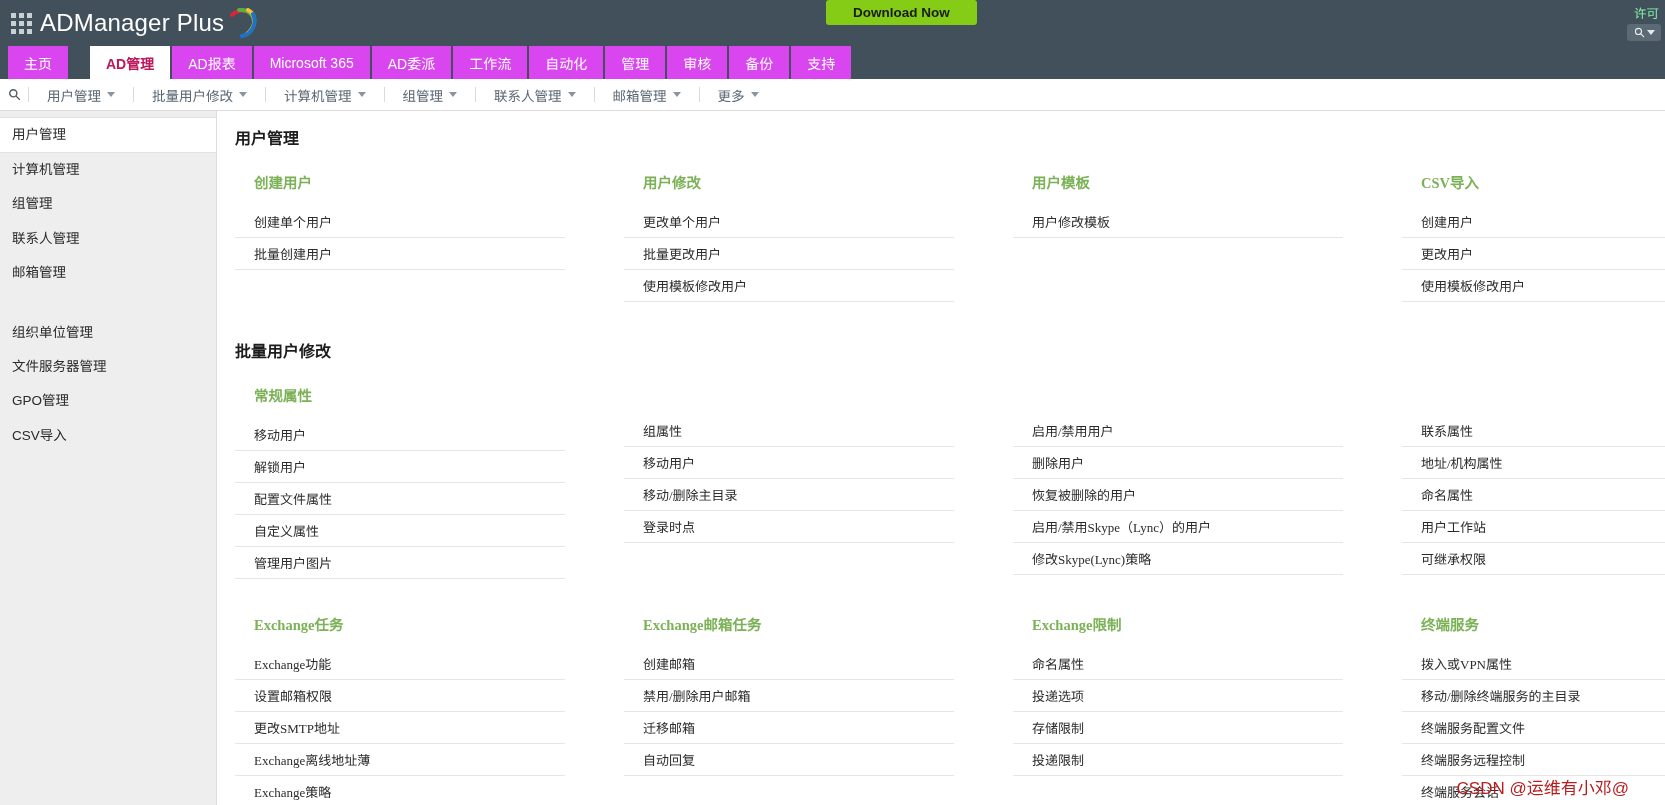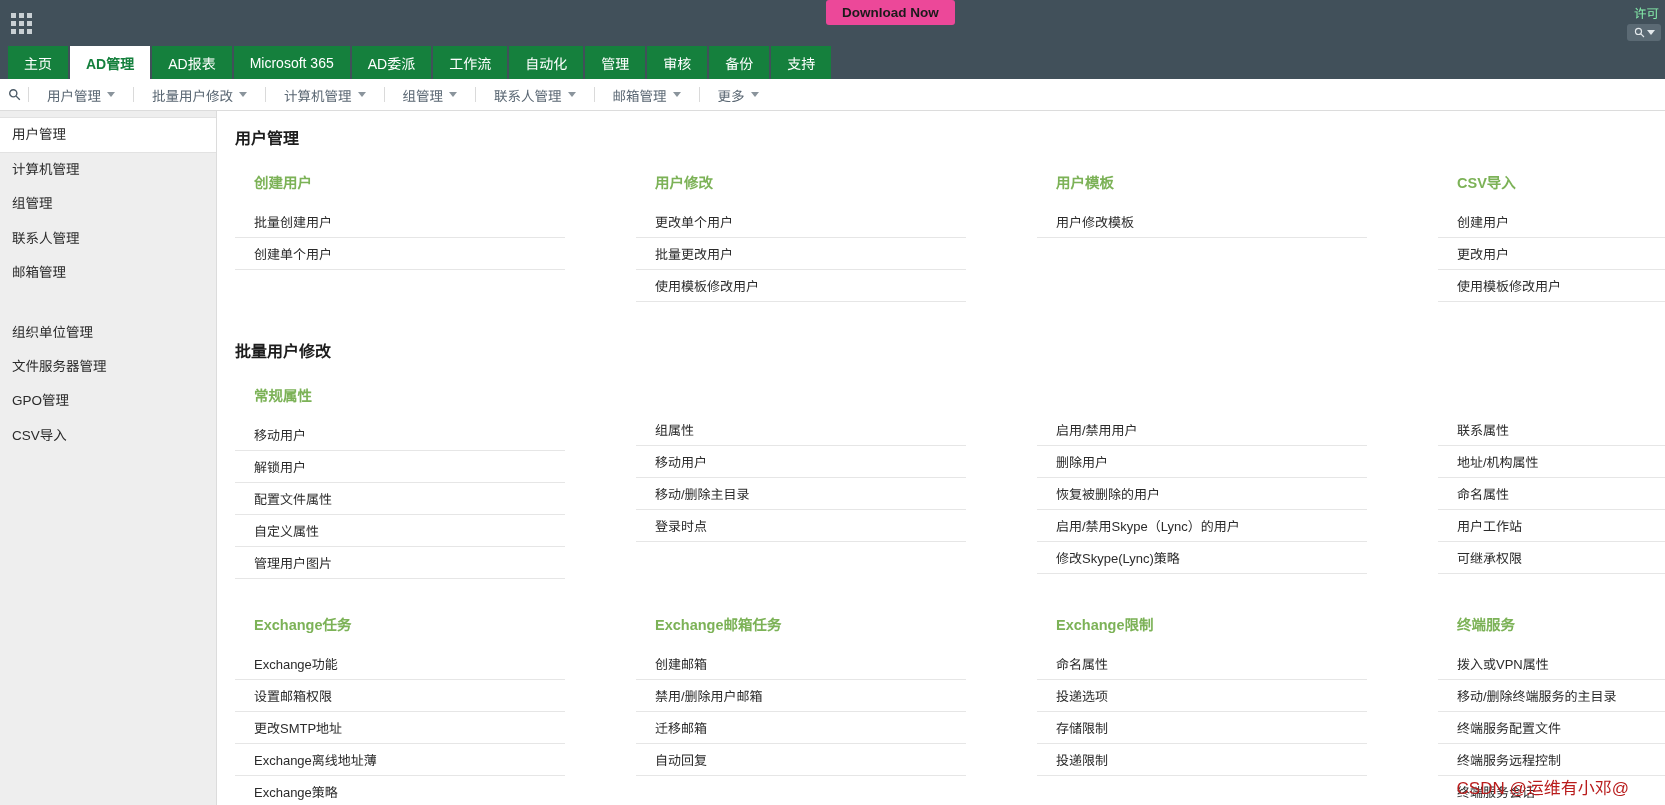--- a/index.html
+++ b/index.html
@@ -38,27 +38,27 @@
     display: flex;
     align-items: center;
     gap: 5px;
     white-space: nowrap;
   }
   .brand-logo { width: 28px; height: 30px; display:block; }
 
   .dl-btn {
     position: absolute;
     left: 826px; top: 0px;
-    background: #ec4899;
+    background: #84cc16;
     color: #1b1b1b;
     font-size: 13.5px;
     font-weight: bold;
     border: none;
     border-radius: 3px;
-    padding: 5px 16px;
+    padding: 5px 27px;
     cursor: pointer;
     font-family: "Liberation Sans", sans-serif;
   }
   .license {
     position: absolute;
     right: 6px; top: 3px;
     color: #86efac;
     font-size: 12.5px;
   }
   .search-pill {
@@ -77,31 +77,32 @@
   .tabs {
     height: 33px;
     background: #41505a;
     display: flex;
     align-items: stretch;
     padding-left: 8px;
   }
   .tab {
     color: #ffffff;
     font-size: 14px;
-    background: #15803d;
+    background: #d946ef;
     display: flex; align-items: center; justify-content: center;
     padding: 0 16px;
     margin-right: 2px;
     cursor: pointer;
     white-space: nowrap;
   }
   .tab.active {
     background: #ffffff;
-    color: #15803d;
+    color: #be185d;
     font-weight: bold;
+    margin-left: 20px;
   }
 
   
   .subnav {
     height: 32px;
     background: #ffffff;
     border-bottom: 1px solid #dcdcdc;
     display: flex;
     align-items: center;
     padding-left: 2px;
@@ -161,21 +162,22 @@
     font-size: 16px;
     font-weight: bold;
     color: #1d1d1d;
     margin-bottom: 22px;
   }
   .section-title.second { margin-top: 36px; }
 
   .grid {
     display: grid;
     grid-template-columns: repeat(4, 385px);
-    column-gap: 16px;
+    column-gap: 4px;
+    font-family: Liberation Serif, serif;
   }
   .col { padding-right: 55px; }
   .col-head {
     color: #7cb257;
     font-size: 14.5px;
     font-weight: bold;
     margin-bottom: 14px;
     padding-left: 19px;
     white-space: nowrap;
   }
@@ -206,20 +208,29 @@
   <div class="waffle">
     <i></i>
       <i></i>
       <i></i>
       <i></i>
       <i></i>
       <i></i>
       <i></i>
       <i></i>
       <i></i>
+  </div>
+  <div class="brand">
+    <span>ADManager Plus</span>
+    <svg class="brand-logo" viewBox="0 0 28 30">
+      <path d="M3 7 C10 0, 22 1, 25 10" stroke="#d6273a" stroke-width="4" fill="none" stroke-linecap="round"></path>
+      <path d="M10 2 C20 1, 26 8, 25 16" stroke="#5bab46" stroke-width="4" fill="none" stroke-linecap="round"></path>
+      <path d="M19 2 C27 6, 28 18, 18 26" stroke="#f4c233" stroke-width="4" fill="none" stroke-linecap="round"></path>
+      <path d="M24 6 C28 14, 24 26, 13 28" stroke="#1e74c4" stroke-width="4" fill="none" stroke-linecap="round"></path>
+    </svg>
   </div>
   <button class="dl-btn">Download Now</button>
   <div class="license">许可</div>
   <div class="search-pill">
     <svg width="11" height="11" viewBox="0 0 16 16">
       <circle cx="6.5" cy="6.5" r="4.4" stroke="#e4e9ec" stroke-width="1.7" fill="none"></circle>
       <line x1="10" y1="10" x2="14.5" y2="14.5" stroke="#e4e9ec" stroke-width="1.7"></line>
     </svg>
     <span class="caret" style="border-top-color:#e4e9ec"></span>
   </div>
@@ -320,22 +331,22 @@
       <div class="side-item"><span>文件服务器管理</span></div>
       <div class="side-item"><span>GPO管理</span></div>
       <div class="side-item"><span>CSV导入</span></div>
     </div>
 
   <div class="content" id="content">
     <div class="section-title">用户管理</div>
       <div class="grid">
         <div class="col">
           <div class="col-head">创建用户</div>
+          <div class="col-item">创建单个用户</div>
           <div class="col-item">批量创建用户</div>
-          <div class="col-item">创建单个用户</div>
         </div>
         <div class="col">
           <div class="col-head">用户修改</div>
           <div class="col-item">更改单个用户</div>
           <div class="col-item">批量更改用户</div>
           <div class="col-item">使用模板修改用户</div>
         </div>
         <div class="col">
           <div class="col-head">用户模板</div>
           <div class="col-item">用户修改模板</div>

